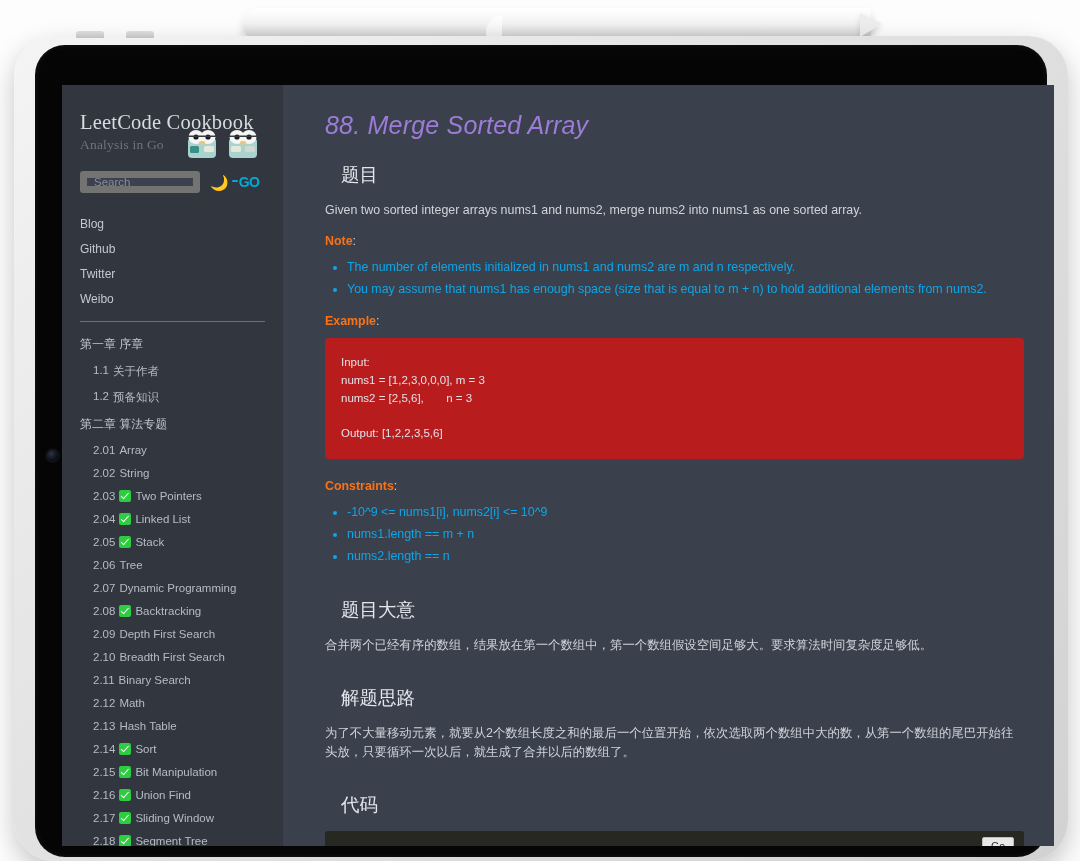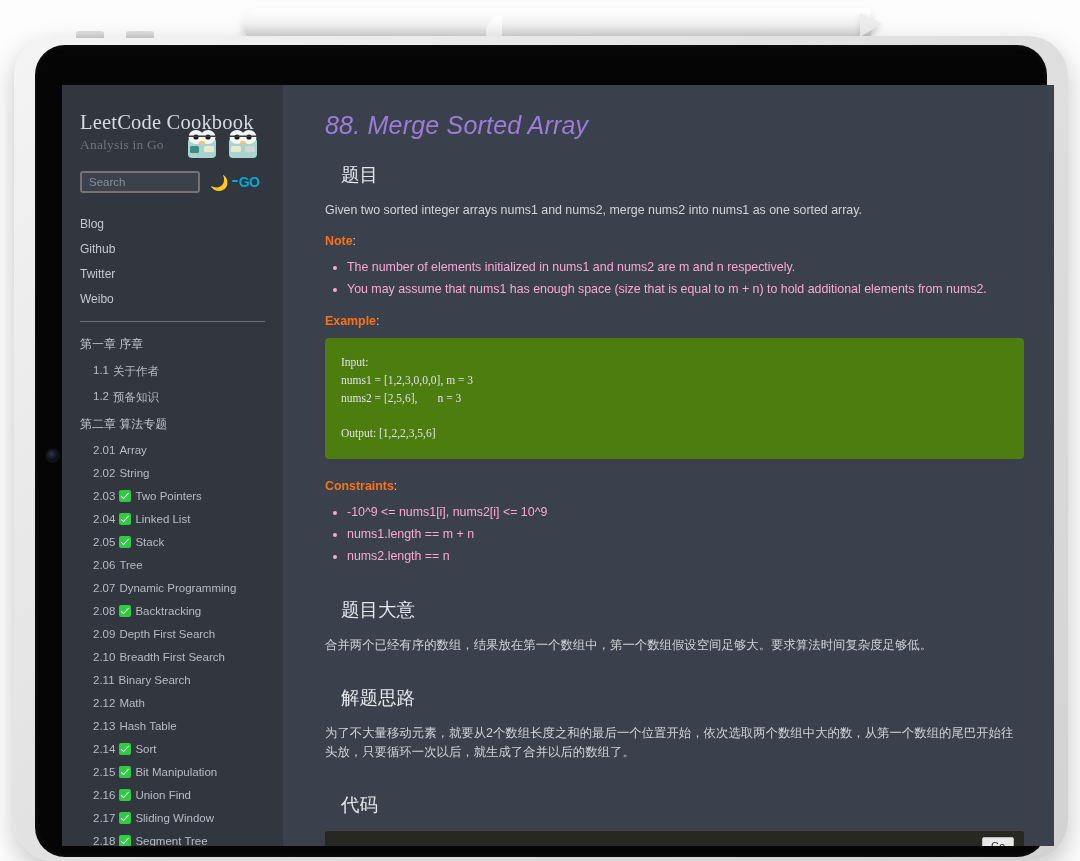--- a/index.html
+++ b/index.html
@@ -104,21 +104,21 @@
   }
   .gopher { width: 34px; height: 30px; display: block; }
 
   .search-row {
     display: flex; align-items: center; gap: 10px;
     padding: 0 18px; margin-top: 18px;
   }
   .search-input {
     width: 120px; height: 22px;
     background: #3c424d;
-    border: 2px solid #737373;
+    border: 7px solid #737373;
     border-radius: 3px;
     color: #9aa0ac;
     font-size: 11.5px;
     padding: 0 7px;
     outline: none;
     font-family: "Liberation Sans", sans-serif;
   }
   .search-input::placeholder { color: #878d99; }
   .moon-icon { font-size: 15px; line-height: 1; }
   .go-logo {
@@ -198,27 +198,27 @@
     font-size: 12.4px;
     line-height: 1.55;
     color: #cfd4db;
     margin-bottom: 14px;
   }
   p.label { font-size: 12.4px; color: #cfd4db; margin-bottom: 10px; }
   p.label b { color: #f97316; }
   ul.bullets { margin: 0 0 14px 22px; }
   ul.bullets li {
     font-size: 12.4px; line-height: 1.6;
-    color: #f9a8d4; margin-bottom: 2px;
+    color: #0ea5e9; margin-bottom: 2px;
   }
   pre.example {
-    background: #4d7c0f;
+    background: #b91c1c;
     border-radius: 4px;
     padding: 16px 16px;
-    font-family: Liberation Serif, serif;
+    font-family: Liberation Sans, sans-serif;
     font-size: 11.5px;
     line-height: 1.55;
     color: #dfe3e9;
     margin-bottom: 20px;
     white-space: pre;
     overflow: hidden;
   }
   .code-wrap {
     position: relative;
     background: #272822;

